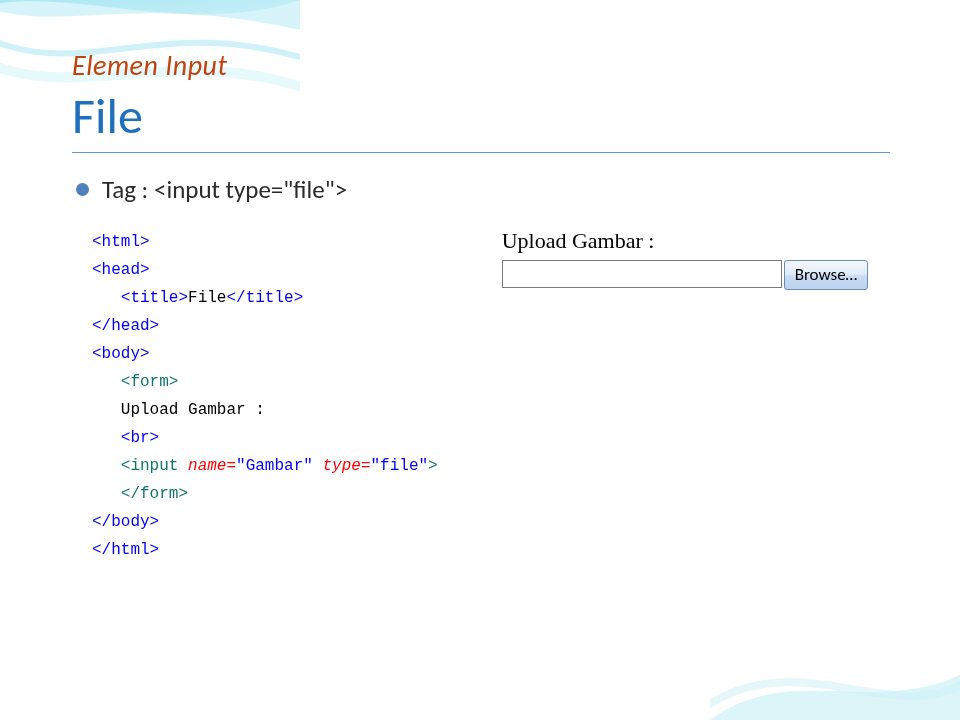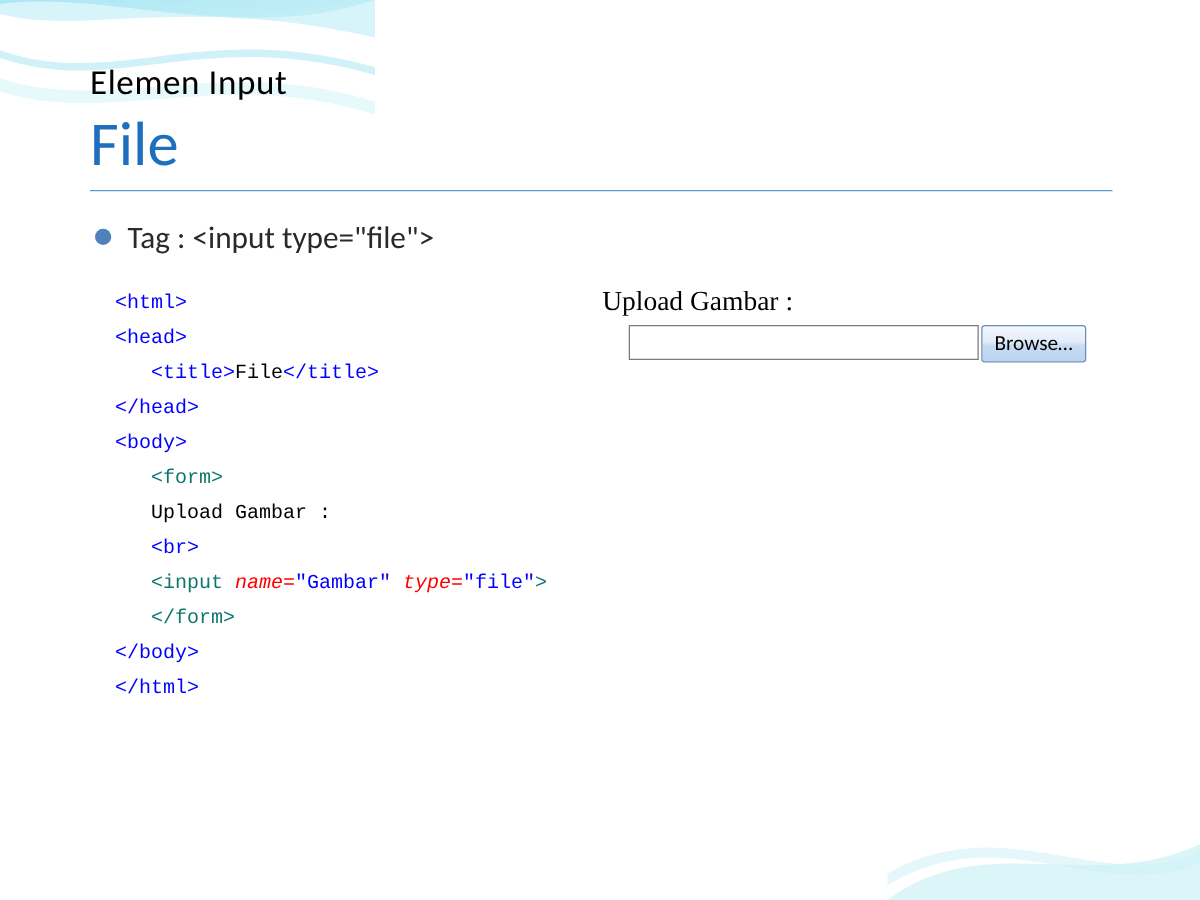--- a/index.html
+++ b/index.html
@@ -39,24 +39,25 @@
   }
   .bg-decor-bottom svg { width:100%; height:100%; }
 
   .content {
     position: relative;
     padding: 48px 70px 0 72px;
     z-index: 2;
   }
   .subtitle {
     font-size: 28px;
-    color: #000000;
+    color: #c2410c;
     font-weight: 400;
     margin: 0 0 2px 0;
     letter-spacing: 0.5px;
+    font-style: italic;
   }
   .title {
     font-size: 50px;
     color: #1f6fbf;
     font-weight: 400;
     margin: 0 0 6px 0;
   }
   .rule {
     border: none;
     border-top: 1px solid #5b9bd5;
@@ -80,21 +81,21 @@
     left: 4px;
     top: 12px;
     width: 13px;
     height: 13px;
     border-radius: 50%;
     background: #4f81bd;
   }
 
   .two-col {
     display: flex;
-    gap: 44px;
+    gap: 64px;
     align-items: flex-start;
   }
   .code-col {
     flex: 0 0 340px;
     font-family: "Courier New", monospace;
     font-size: 16px;
     line-height: 1.75;
     white-space: pre;
     color: #000;
     padding-left: 20px;
@@ -111,21 +112,20 @@
   }
   .preview-label {
     font-family: "Times New Roman", serif;
     font-size: 22px;
     color: #000;
     margin-bottom: 6px;
   }
   .file-widget {
     display: flex;
     align-items: stretch;
-    justify-content: center;
   }
   .file-text {
     width: 280px;
     height: 28px;
     border: 1px solid #7a7a7a;
     background: #fff;
     box-sizing: border-box;
   }
   .file-browse {
     height: 30px;

